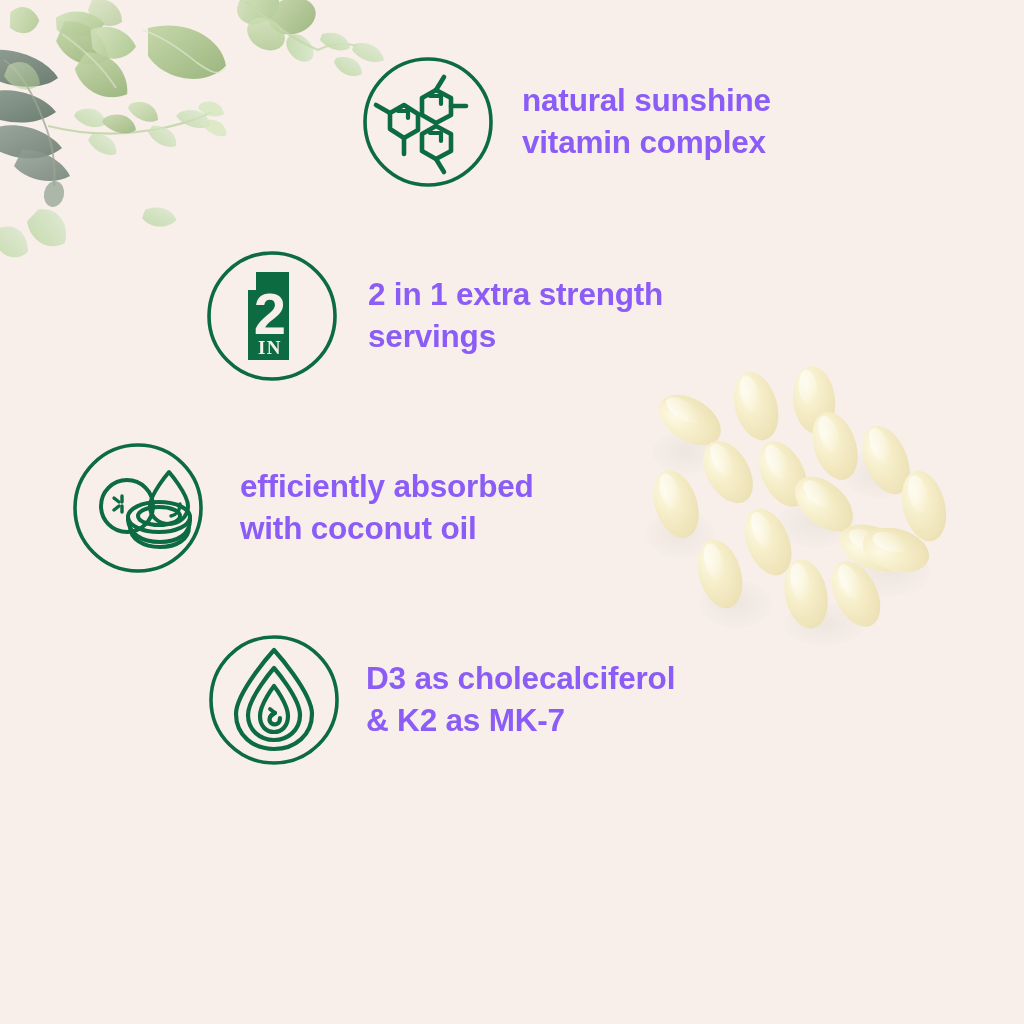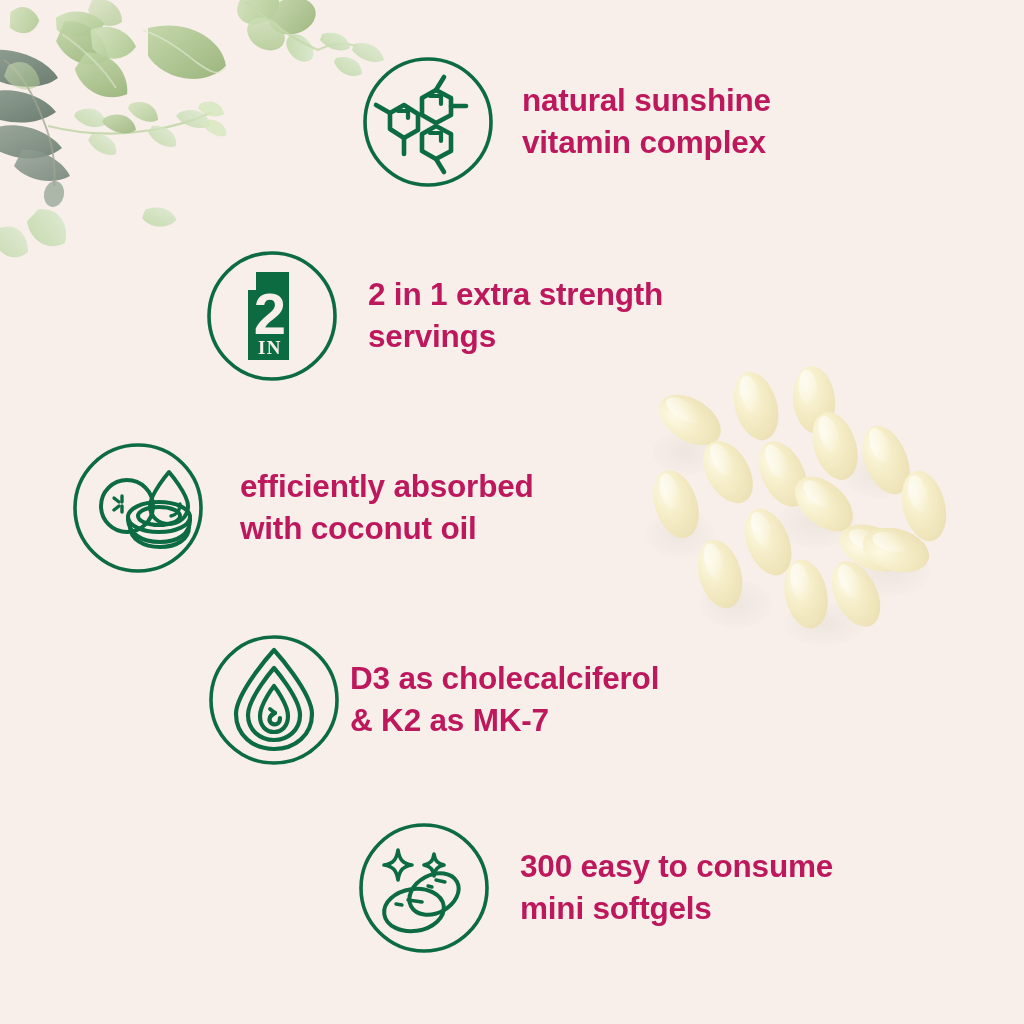--- a/index.html
+++ b/index.html
@@ -53,37 +53,37 @@
   }
   .icon-badge svg {
     display: block;
     width: 132px;
     height: 132px;
   }
   .feature-text {
     font-size: 31.5px;
     line-height: 1.32;
     font-weight: bold;
-    color: #be185d;
+    color: #8b5cf6;
     letter-spacing: -0.2px;
     white-space: pre-line;
     margin-left: 24px;
   }
 
   #row-0 { left: 362px; top: 56px; }
   #row-0 .feature-text { margin-left: 28px; }
 
   #row-1 { left: 206px; top: 250px; }
   #row-1 .feature-text { margin-left: 30px; }
 
   #row-2 { left: 72px; top: 442px; }
   #row-2 .feature-text { margin-left: 36px; }
 
   #row-3 { left: 208px; top: 634px; }
-  #row-3 .feature-text { margin-left: 10px; }
+  #row-3 .feature-text { margin-left: 26px; }
 
   #row-4 { left: 358px; top: 822px; }
   #row-4 .feature-text { margin-left: 30px; }
 </style>
 </head>
 <body>
 
 <div id="infographic">
 
   <div id="botanicals">
@@ -341,34 +341,14 @@
         <path d="M66 52 C 66 52, 52 70, 52 82 C 52 92, 58 98, 66 98 C 74 98, 80 92, 80 82 C 80 70, 66 52, 66 52 Z"></path>
 
         <path d="M72 84 C 72 90, 67 92, 63 89 C 60 86, 62 80, 67 79"></path>
         <path d="M62 75 L67 79 L62 83" stroke-width="3.8"></path>
       </svg>
     </div>
     <div class="feature-text">D3 as cholecalciferol
 &amp; K2 as MK-7</div>
   </div>
 
-  <div class="feature-row" id="row-4">
-    <div class="icon-badge">
-      <svg viewBox="0 0 132 132" xmlns="http://www.w3.org/2000/svg" fill="none" stroke="#0d6b41" stroke-width="4" stroke-linecap="round" stroke-linejoin="round">
-        <circle cx="66" cy="66" r="63" stroke-width="3.6"></circle>
-
-        <path d="M40 28 C 41.5 38, 45 41.5, 54 43 C 45 44.5, 41.5 48, 40 58 C 38.5 48, 35 44.5, 26 43 C 35 41.5, 38.5 38, 40 28 Z" fill="none" stroke-width="3.6"></path>
-        <path d="M76 32 C 77 39, 79.5 41.5, 86 43 C 79.5 44.5, 77 47, 76 54 C 75 47, 72.5 44.5, 66 43 C 72.5 41.5, 75 39, 76 32 Z" fill="none" stroke-width="3.6"></path>
-
-        <ellipse cx="76" cy="72" rx="26" ry="19" transform="rotate(-28 76 72)"></ellipse>
-        <path d="M78 58 L87 60" stroke-width="3.4"></path>
-        <path d="M70 64 L74 65" stroke-width="3.4"></path>
-
-        <ellipse cx="56" cy="88" rx="30" ry="21" transform="rotate(-8 56 88)"></ellipse>
-        <path d="M50 78 L64 80" stroke-width="3.4"></path>
-        <path d="M38 82 L44 83" stroke-width="3.4"></path>
-      </svg>
-    </div>
-    <div class="feature-text">300 easy to consume
-mini softgels</div>
-  </div>
 
 </div>
 
 </body></html>

